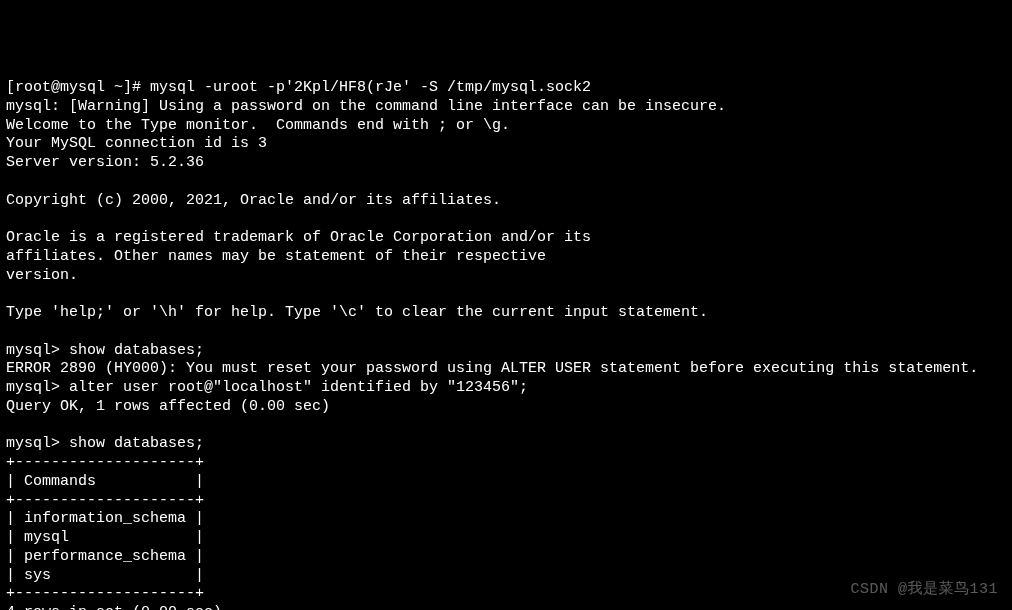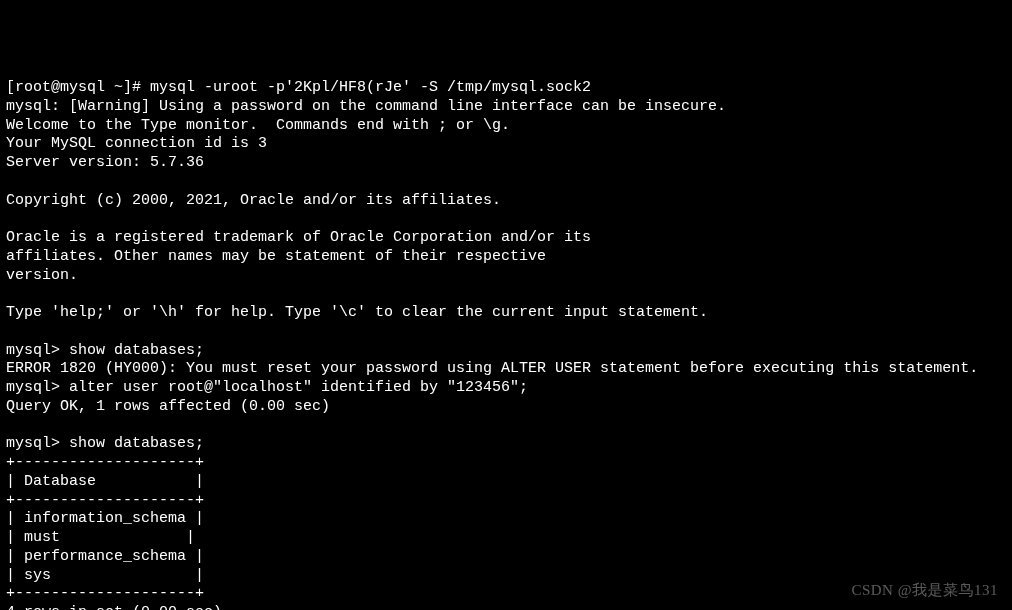--- a/index.html
+++ b/index.html
@@ -21,55 +21,55 @@
       position: relative;
     }
     .terminal {
       white-space: pre;
     }
     .watermark {
       position: absolute;
       bottom: 10px;
       right: 14px;
       color: rgba(255,255,255,0.35);
-      font-family: Liberation Serif, serif;
+      font-family: Liberation Mono, monospace;
       font-size: 15px;
       letter-spacing: 0.5px;
     }
   </style>
 </head>
 <body>
 
 
 
 <div class="terminal"><span>[root@mysql ~]# mysql -uroot -p'2Kpl/HF8(rJe' -S /tmp/mysql.sock2</span>
 <span>mysql: [Warning] Using a password on the command line interface can be insecure.</span>
 <span>Welcome to the Type monitor.  Commands end with ; or \g.</span>
 <span>Your MySQL connection id is 3</span>
-<span>Server version: 5.7.36</span>
+<span>Server version: 5.2.36</span>
 <span></span>
 <span>Copyright (c) 2000, 2021, Oracle and/or its affiliates.</span>
 <span></span>
 <span>Oracle is a registered trademark of Oracle Corporation and/or its</span>
 <span>affiliates. Other names may be statement of their respective</span>
 <span>version.</span>
 <span></span>
 <span>Type 'help;' or '\h' for help. Type '\c' to clear the current input statement.</span>
 <span></span>
 <span>mysql&gt; show databases;</span>
-<span>ERROR 1820 (HY000): You must reset your password using ALTER USER statement before executing this statement.</span>
+<span>ERROR 2890 (HY000): You must reset your password using ALTER USER statement before executing this statement.</span>
 <span>mysql&gt; alter user root@"localhost" identified by "123456";</span>
 <span>Query OK, 1 rows affected (0.00 sec)</span>
 <span></span>
 <span>mysql&gt; show databases;</span>
 <span>+--------------------+</span>
-<span>| Database           |</span>
+<span>| Commands           |</span>
 <span>+--------------------+</span>
 <span>| information_schema |</span>
-<span>| must              |</span>
+<span>| mysql              |</span>
 <span>| performance_schema |</span>
 <span>| sys                |</span>
 <span>+--------------------+</span>
 <span>4 rows in set (0.00 sec)</span>
 <span></span>
 
 </div>
 
 <div class="watermark">CSDN @我是菜鸟131</div>
 

